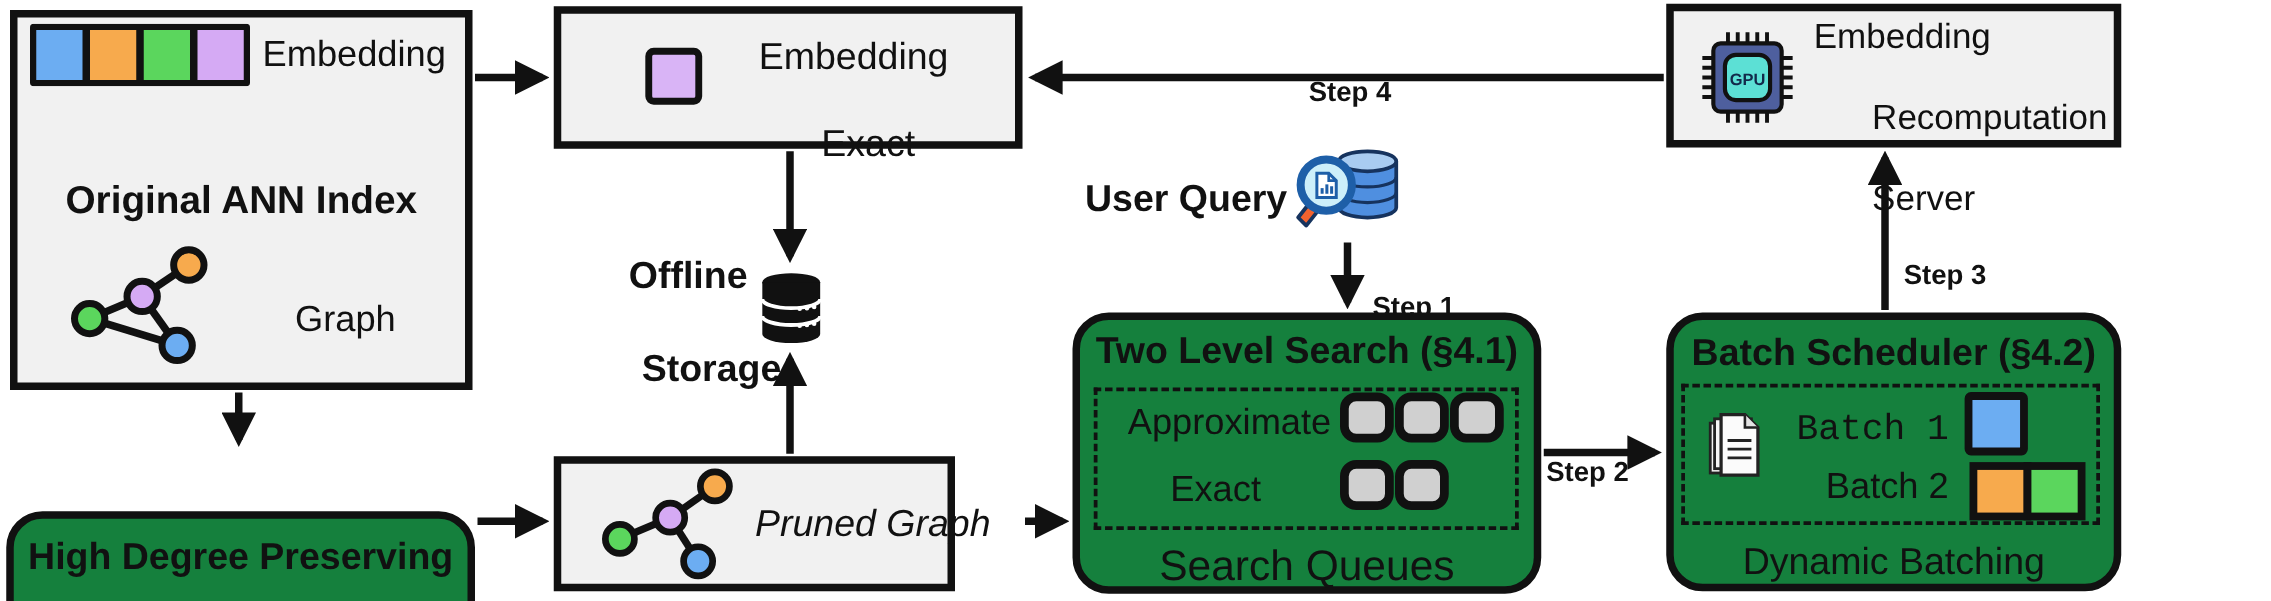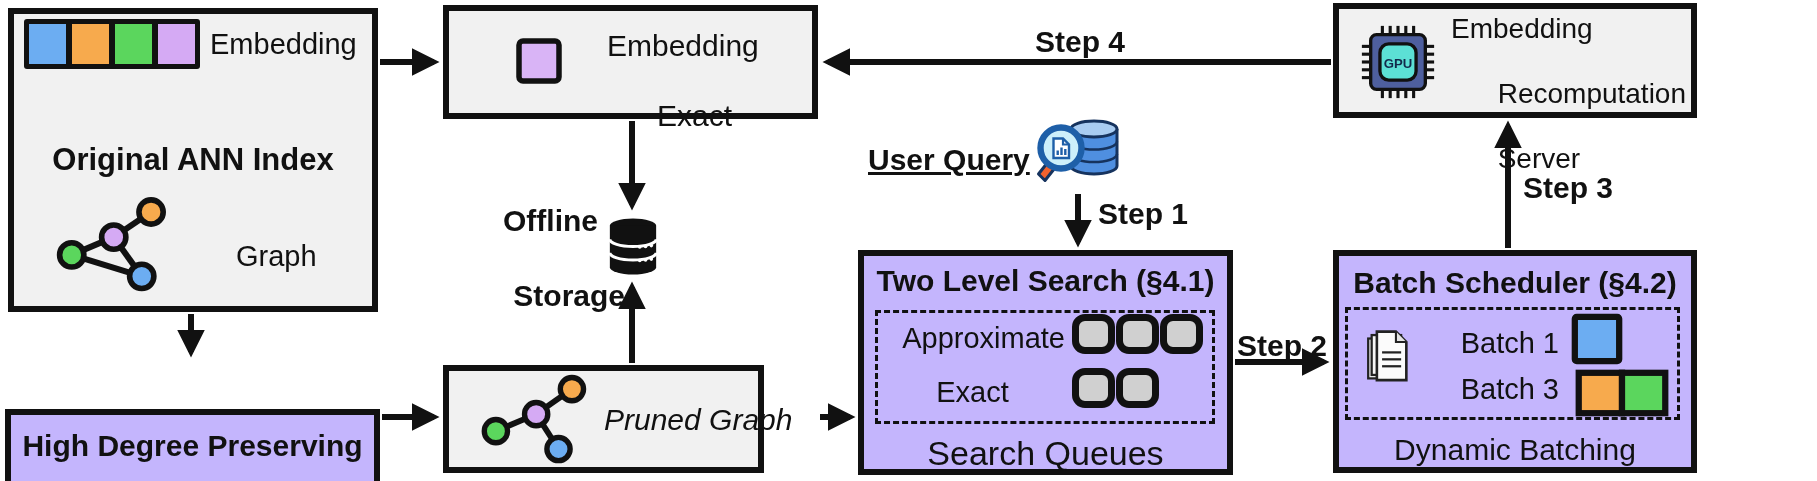--- a/index.html
+++ b/index.html
@@ -3,25 +3,25 @@
 <meta charset="utf-8">
 <style>
   html,body { margin:0; padding:0; background:#fff; }
   .canvas {
     position:relative; width:1817px; height:481px; overflow:hidden;
     background:#fff; color:#111;
     font-family:"Liberation Sans", sans-serif;
   }
   .box { position:absolute; border:6px solid #111; box-sizing:border-box; }
   .light { background:#f1f1f1; }
-  .dark  { background:#c4b5fd; }
+  .dark  { background:#15803d;border-radius:29px; }
   .lbl   { position:absolute; font-size:29px; line-height:1.16; white-space:pre; }
   .b     { font-weight:bold; }
   .ctr   { left:0; width:100%; text-align:center; white-space:normal; }
-  .step  { position:absolute; font-size:30px; font-weight:bold; white-space:nowrap; }
+  .step  { position:absolute; font-size:22px; font-weight:bold; white-space:nowrap;margin-top:36px; }
   .dashed{ position:absolute; border:3.5px dashed #111; box-sizing:border-box; }
   .qrow  { position:absolute; display:flex; }
   .qsq   { width:29px; height:26px; background:#d0d0d0; border:7px solid #111;
            border-radius:13px; margin-right:1px; }
   .arrows{ position:absolute; left:0; top:0; z-index:5; pointer-events:none; }
   .icon  { position:absolute; }
   svg text { font-family:"Liberation Sans", sans-serif; }
 </style>
 </head>
 <body>
@@ -100,21 +100,21 @@
     <g fill="#fff">
       <circle cx="35" cy="31" r="1.9"></circle>
         <circle cx="41" cy="30.5" r="1.9"></circle>
         <circle cx="47" cy="29.5" r="1.9"></circle>
       <circle cx="35" cy="45" r="1.9"></circle>
         <circle cx="41" cy="44.5" r="1.9"></circle>
         <circle cx="47" cy="43.5" r="1.9"></circle>
     </g>
   </svg>
 
-  <div class="lbl b" style="left:868px; top:143px; font-size:30px;text-decoration:underline;">User Query</div>
+  <div class="lbl b" style="left:868px; top:143px; font-size:30px;">User Query</div>
   <svg class="icon" style="left:1036px; top:112px;" width="86" height="86" viewBox="0 0 86 86">
     <g transform="translate(32,8)">
       <path d="M3,9 L3,46 A23,8 0 0 0 49,46 L49,9" stroke="#16335e" stroke-width="3" fill="#4f8fe0"></path>
       <g stroke="#16335e" stroke-width="2.6" fill="none">
         <path d="M3,21.5 A23,8 0 0 0 49,21.5"></path>
         <path d="M3,34 A23,8 0 0 0 49,34"></path>
       </g>
       <ellipse cx="26" cy="9" rx="23" ry="8" stroke="#16335e" stroke-width="3" fill="#a9ccf1"></ellipse>
     </g>
     <path d="M12,50 L18.5,56.5 L9,68.5 L2.5,62 Z" stroke="#16335e" stroke-width="3" stroke-linejoin="round" fill="#f2622e"></path>
@@ -207,25 +207,25 @@
       <rect x="6" y="14" width="34" height="46" fill="#f2f2f2" stroke="#222" stroke-width="2.6"></rect>
       <rect x="10" y="10" width="34" height="46" fill="#f6f6f6" stroke="#222" stroke-width="2.6"></rect>
       <path d="M16,6 L38,6 L50,18 L50,62 L16,62 Z" fill="#fbfbfb" stroke="#222" stroke-width="3"></path>
       <path d="M38,6 L38,18 L50,18" fill="#e4e4e4" stroke="#222" stroke-width="2.4"></path>
       <g stroke="#222" stroke-width="2.6">
         <line x1="22" y1="30" x2="44" y2="30"></line>
         <line x1="22" y1="38" x2="44" y2="38"></line>
         <line x1="22" y1="46" x2="44" y2="46"></line>
       </g>
     </svg>
-    <div class="lbl" style="left:60px; top:71px; width:160px; text-align:right;">Batch 1</div>
+    <div class="lbl" style="left:60px; top:71px; width:160px; text-align:right;font-family:Liberation Mono, monospace;">Batch 1</div>
     <svg class="icon" style="left:231px; top:56px;" width="54" height="54" viewBox="0 0 56 56">
       <rect x="5" y="5" width="46" height="46" rx="2" stroke="#111" stroke-width="6.5" fill="#6cadf2"></rect>
     </svg>
-    <div class="lbl" style="left:60px; top:117px; width:160px; text-align:right;">Batch 3</div>
+    <div class="lbl" style="left:60px; top:117px; width:160px; text-align:right;">Batch 2</div>
     <svg class="icon" style="left:234px; top:112px;" width="98" height="50" viewBox="0 0 100 52">
       <rect x="5" y="5" width="45" height="42" stroke="#111" stroke-width="6.5" fill="#f7aa4d"></rect>
       <rect x="50" y="5" width="45" height="42" stroke="#111" stroke-width="6.5" fill="#5bd65d"></rect>
     </svg>
     <div class="lbl ctr" style="top:177px; font-size:30px;">Dynamic Batching</div>
   </div>
 
 </div>
 
 </body></html>

